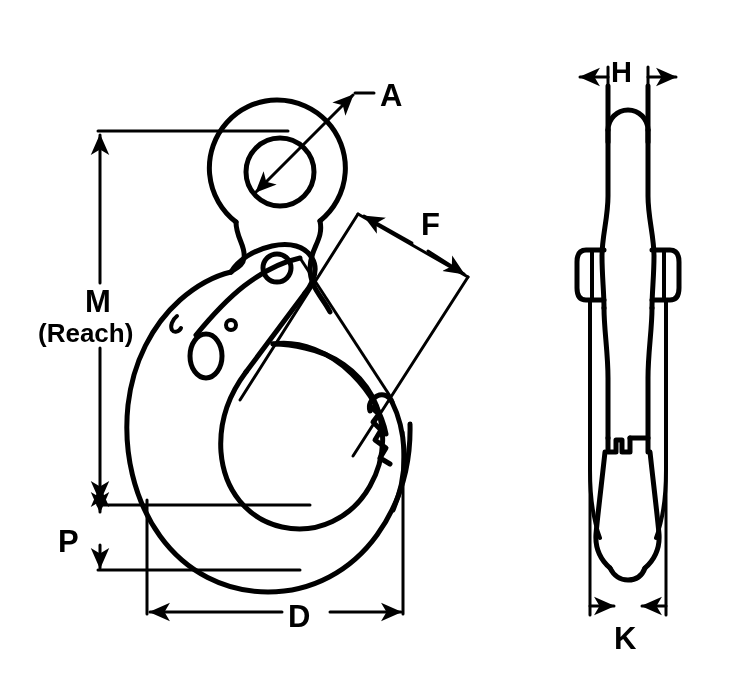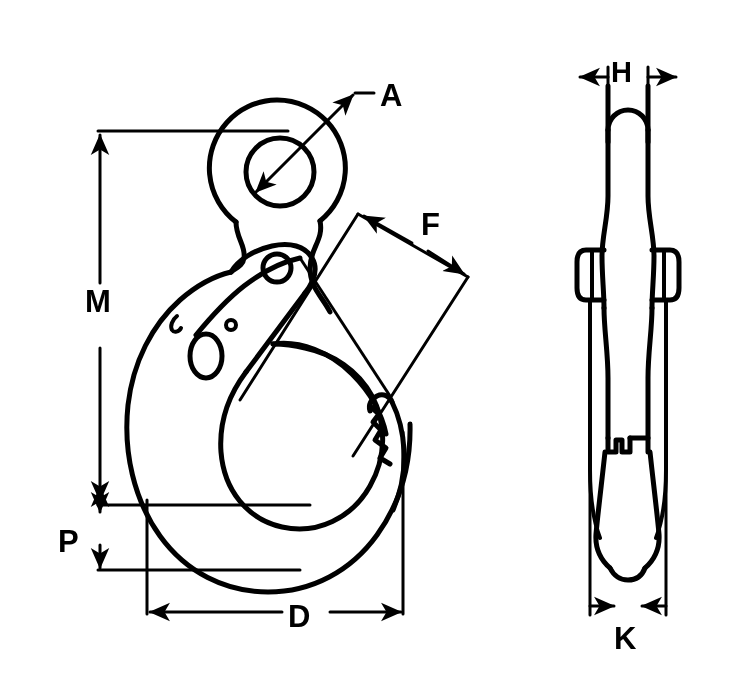--- a/index.html
+++ b/index.html
@@ -247,20 +247,21 @@
 
     </g>
   </svg>
 
   <div class="dim-label lbl-A">A</div>
 
   <div class="dim-label lbl-F">F</div>
 
   <div class="dim-label lbl-M">M</div>
 
+  <div class="dim-label lbl-Reach">(Reach)</div>
 
   <div class="dim-label lbl-P">P</div>
 
   <div class="dim-label lbl-D">D</div>
 
   <div class="dim-label lbl-H">H</div>
 
   <div class="dim-label lbl-K">K</div>
 
 </div>

